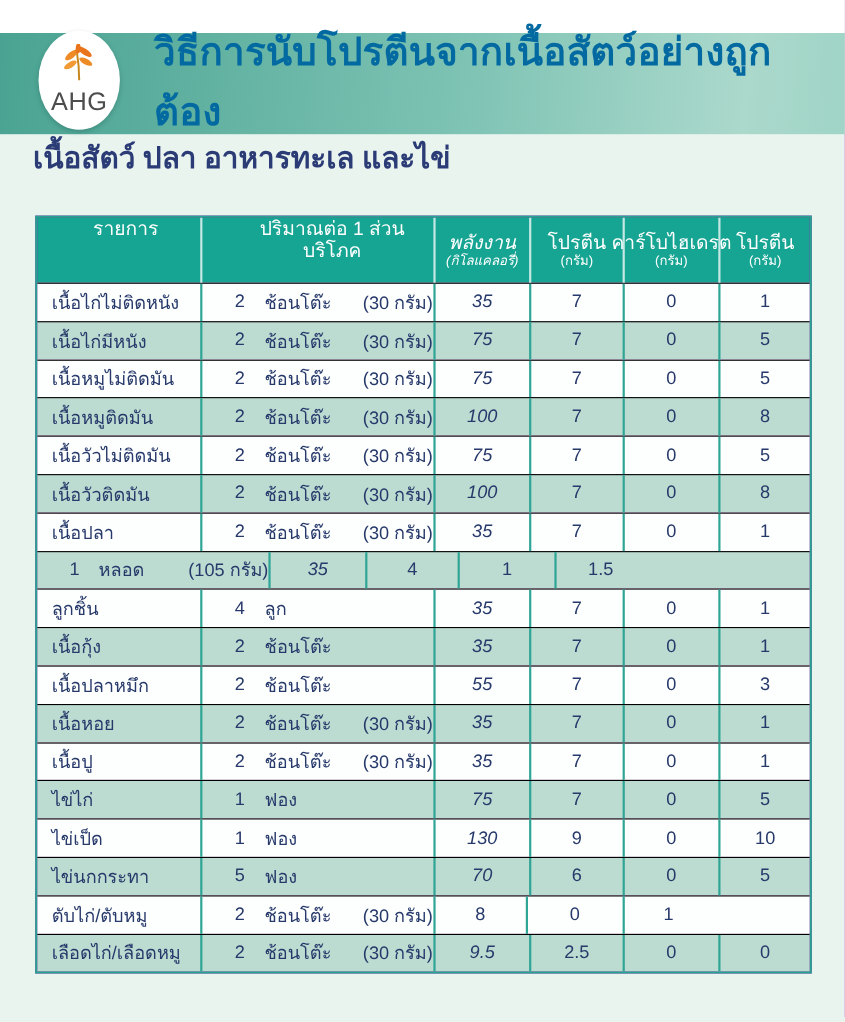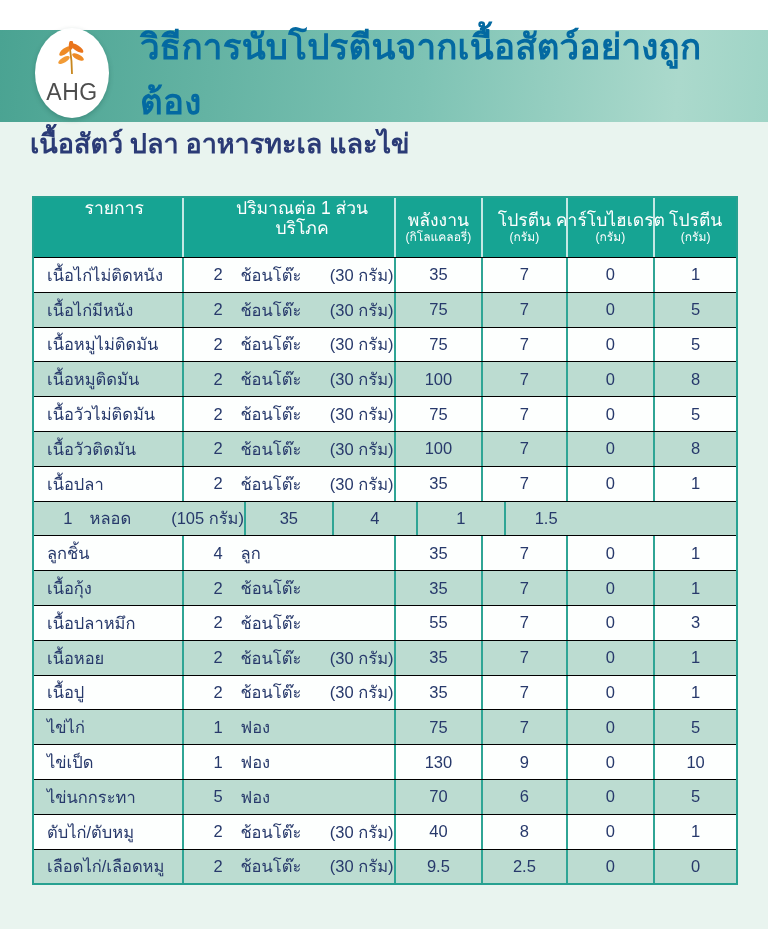--- a/index.html
+++ b/index.html
@@ -58,21 +58,21 @@
   .trow.alt { background:#bcdcd1; }
   .td {
     display:flex; align-items:center; justify-content:center;
     font-size:16.5px; font-weight:500; color:#27396b;
     border-right:2px solid #2fa595;
     overflow:hidden; white-space:nowrap;
   }
   .td:last-child { border-right:none; }
   .c-name    { width:21.3%; justify-content:flex-start; padding-left:13px; }
   .c-serving { width:30.2%; justify-content:flex-start; padding-left:27px; }
-  .c-energy  { width:12.5%; }
+  .c-energy  { width:12.5%;font-style:italic; }
   .c-protein { width:12.0%; }
   .c-carb    { width:12.5%; }
   .c-fat     { width:11.5%; }
   .serv-qty  { display:inline-block; width:15px; text-align:center; }
   .serv-unit { display:inline-block; margin-left:15px; width:90px; text-align:left; }
   .serv-note { display:inline-block; text-align:left; }
 </style>
 </head>
 <body>
 
@@ -331,21 +331,20 @@
     <div class="td c-fat">5</div>
   </div>
 
   <div class="trow">
     <div class="td c-name">ตับไก่/ตับหมู</div>
     <div class="td c-serving">
       <span class="serv-qty">2</span>
       <span class="serv-unit">ช้อนโต๊ะ</span>
       <span class="serv-note">(30 กรัม)</span>
     </div>
-    <div class="td c-energy">40</div>
     <div class="td c-protein">8</div>
     <div class="td c-carb">0</div>
     <div class="td c-fat">1</div>
   </div>
 
   <div class="trow alt">
     <div class="td c-name">เลือดไก่/เลือดหมู</div>
     <div class="td c-serving">
       <span class="serv-qty">2</span>
       <span class="serv-unit">ช้อนโต๊ะ</span>

